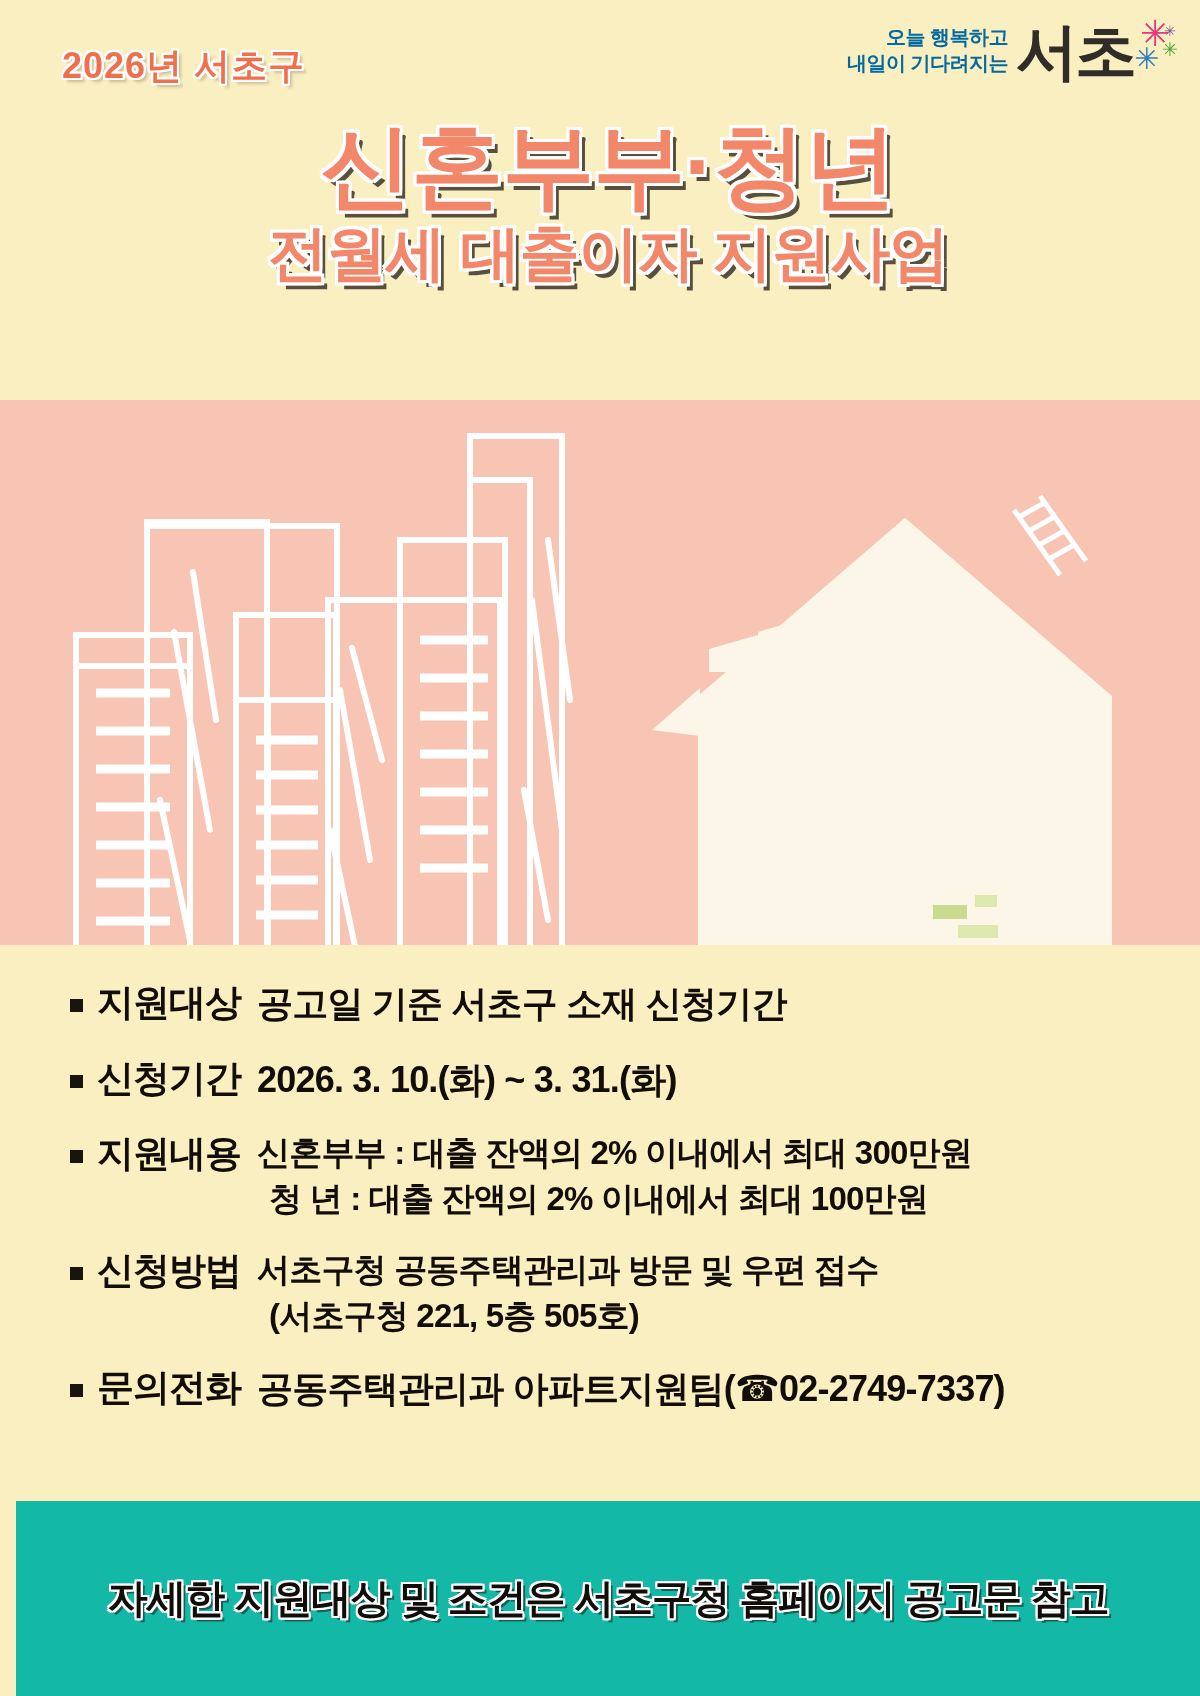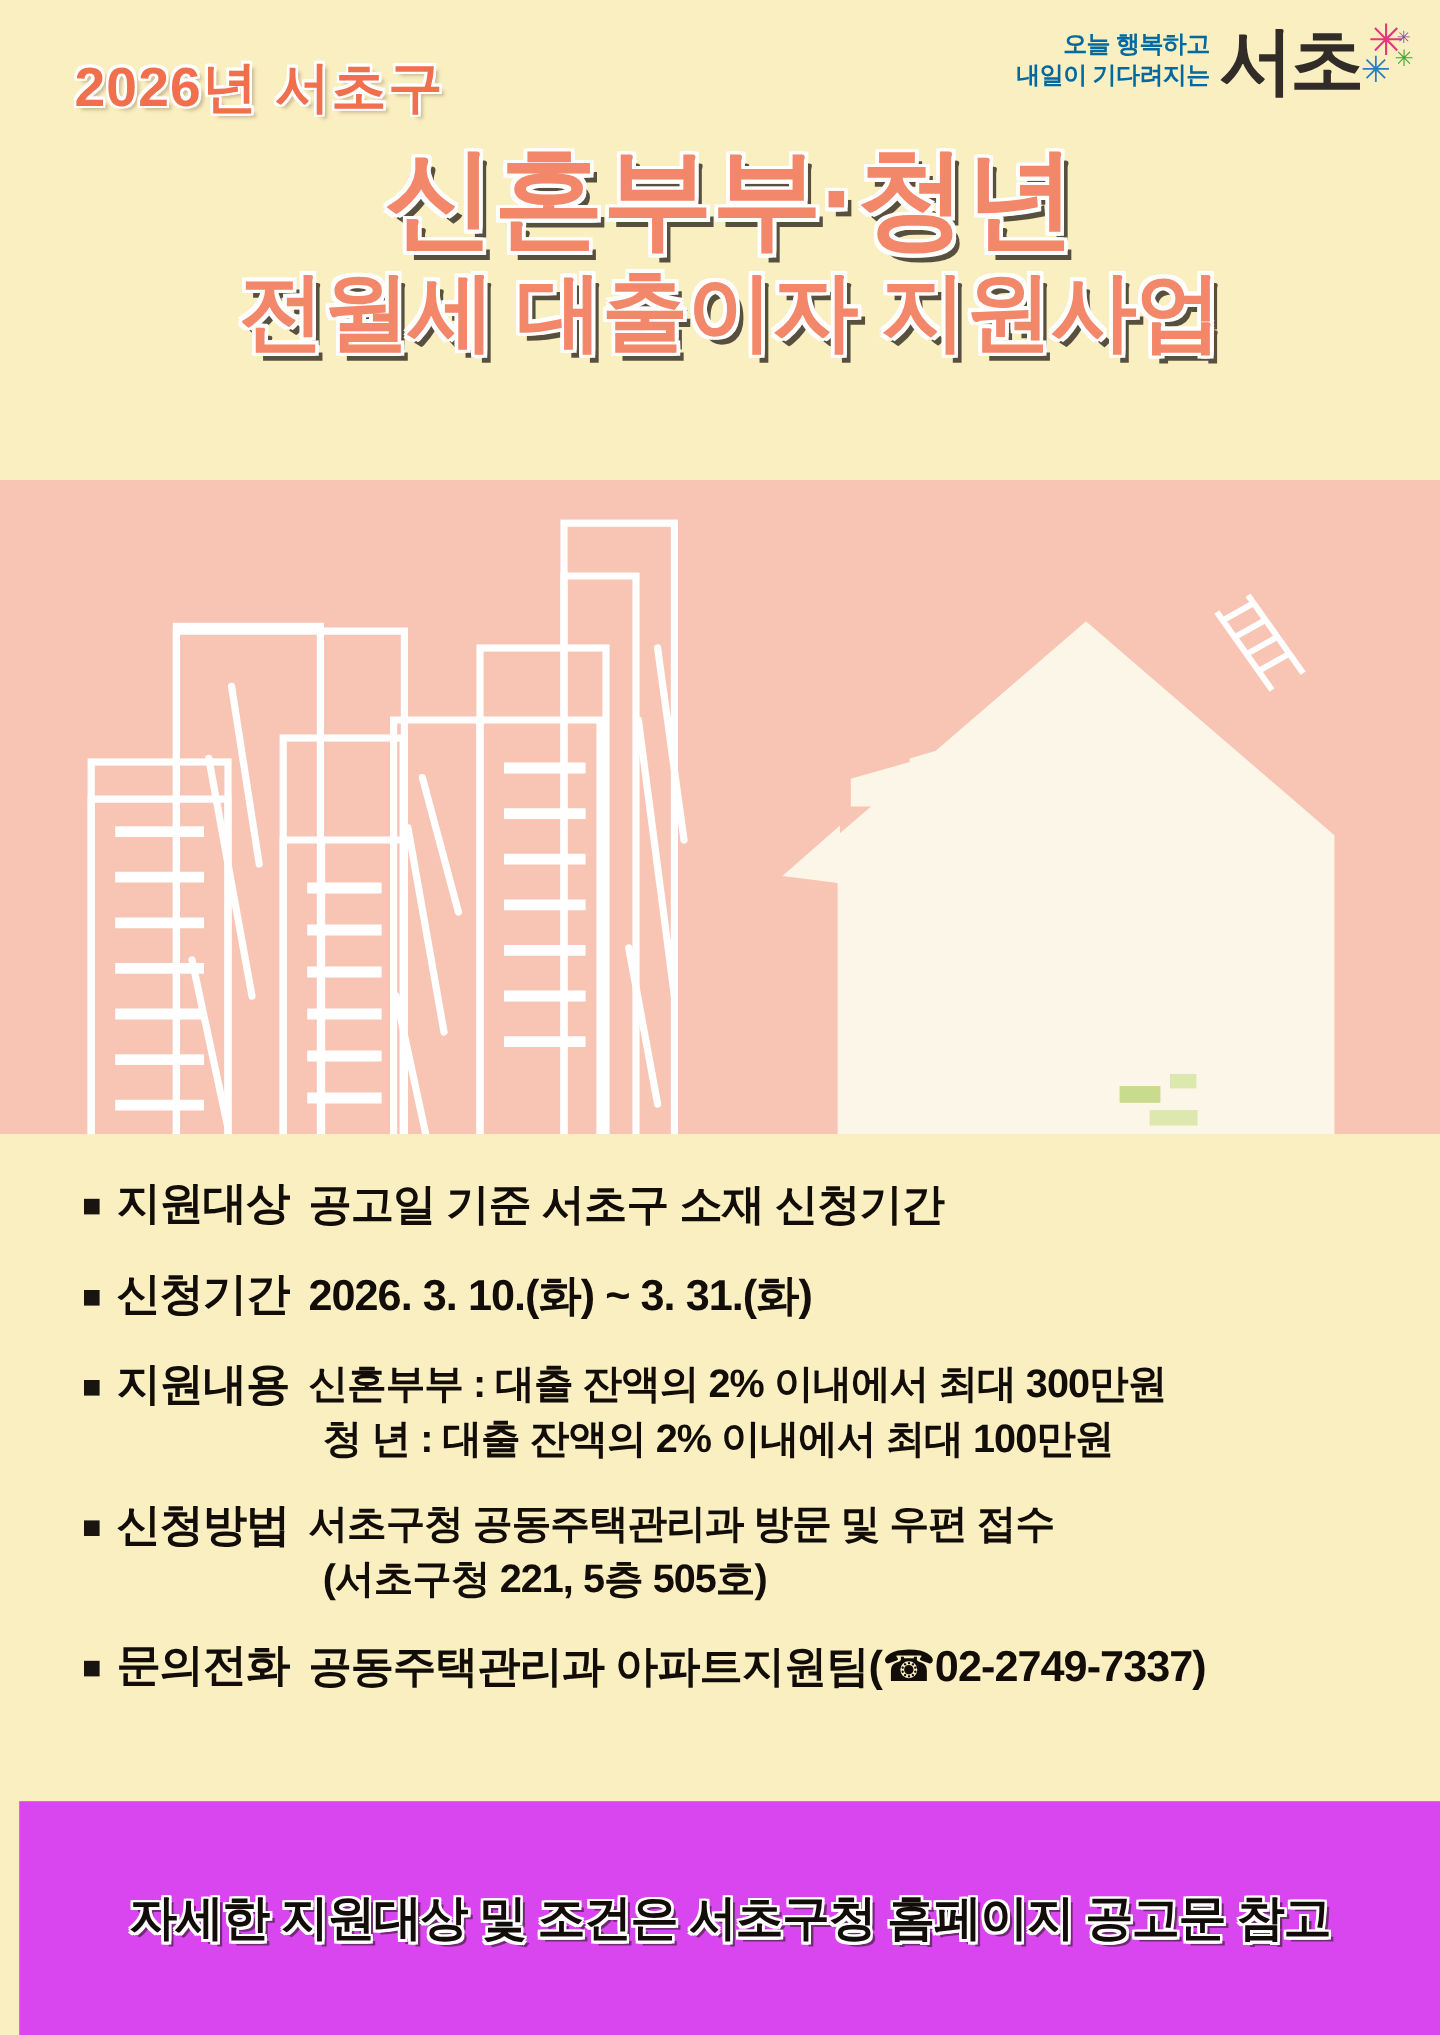--- a/index.html
+++ b/index.html
@@ -7,21 +7,21 @@
     width:1200px;height:1696px;
     font-family:"Liberation Sans","DejaVu Sans",sans-serif;
     background:#FAEFC0;overflow:hidden;position:relative;
   }
   .poster{position:relative;width:1200px;height:1696px;background:#FAEFC0;}
 
   
   .header{position:relative;height:400px;}
   .year-label{
     position:absolute;left:62px;top:42px;
-    font-size:46px;font-weight:bold;color:#F0704E;
+    font-size:36px;font-weight:bold;color:#F0704E;
     letter-spacing:1px;
     text-shadow:
       2px 0 0 #fff,-2px 0 0 #fff,0 2px 0 #fff,0 -2px 0 #fff,
       2px 2px 0 #fff,-2px 2px 0 #fff,2px -2px 0 #fff,-2px -2px 0 #fff,
       4px 4px 3px rgba(120,90,70,.35);
   }
   .logo{position:absolute;right:22px;top:22px;display:flex;align-items:center;gap:8px;}
   .logo-slogan{
     display:flex;flex-direction:column;align-items:flex-end;
     font-size:20px;font-weight:bold;color:#0369a1;line-height:1.32;
@@ -41,21 +41,21 @@
 
   .title-block{position:absolute;left:16px;right:0;top:118px;text-align:center;}
   .title-line{
     font-weight:bold;color:#F2876A;line-height:1.06;letter-spacing:-1px;
     text-shadow:
       3px 0 0 #fff,-3px 0 0 #fff,0 3px 0 #fff,0 -3px 0 #fff,
       3px 3px 0 #fff,-3px 3px 0 #fff,3px -3px 0 #fff,-3px -3px 0 #fff,
       6px 7px 0 rgba(25,18,12,.72);
   }
   .title-line.l1{font-size:92px;}
-  .title-line.l2{font-size:72px;margin-top:6px;}
+  .title-line.l2{font-size:60px;margin-top:6px;}
 
   
   .illus{position:relative;height:545px;background:#F8C4B4;overflow:hidden;}
   .illus-inner{position:absolute;inset:0;}
 
   
   .content{position:relative;padding:34px 0 0 0;height:672px;box-sizing:border-box;}
   .row{display:flex;align-items:flex-start;padding:0 0 0 70px;margin-bottom:26px;}
   .bullet{
     width:13px;height:13px;background:#1a1410;margin-top:20px;
@@ -68,21 +68,21 @@
   .rbody{
     font-size:33px;font-weight:bold;color:#120d09;
     letter-spacing:-0.8px;line-height:1.38;margin-left:16px;
   }
   .rbody.big{font-size:36px;}
   .sub{display:block;}
   .sub.indent{padding-left:12px;}
 
   
   .footer{
-    position:absolute;left:16px;right:0;bottom:0;height:195px;background:#d946ef;
+    position:absolute;left:16px;right:0;bottom:0;height:195px;background:#14b8a6;
     display:flex;align-items:center;justify-content:center;
   }
   .footer-text{
     font-size:40px;font-weight:bold;color:#120d09;letter-spacing:-1.2px;
     text-shadow:2px 0 0 #fff,-2px 0 0 #fff,0 2px 0 #fff,0 -2px 0 #fff,
                 2px 2px 0 #fff,-2px 2px 0 #fff,2px -2px 0 #fff,-2px -2px 0 #fff,
                 4px 4px 0 rgba(30,22,16,.55);
   }
 </style>
 </head>

